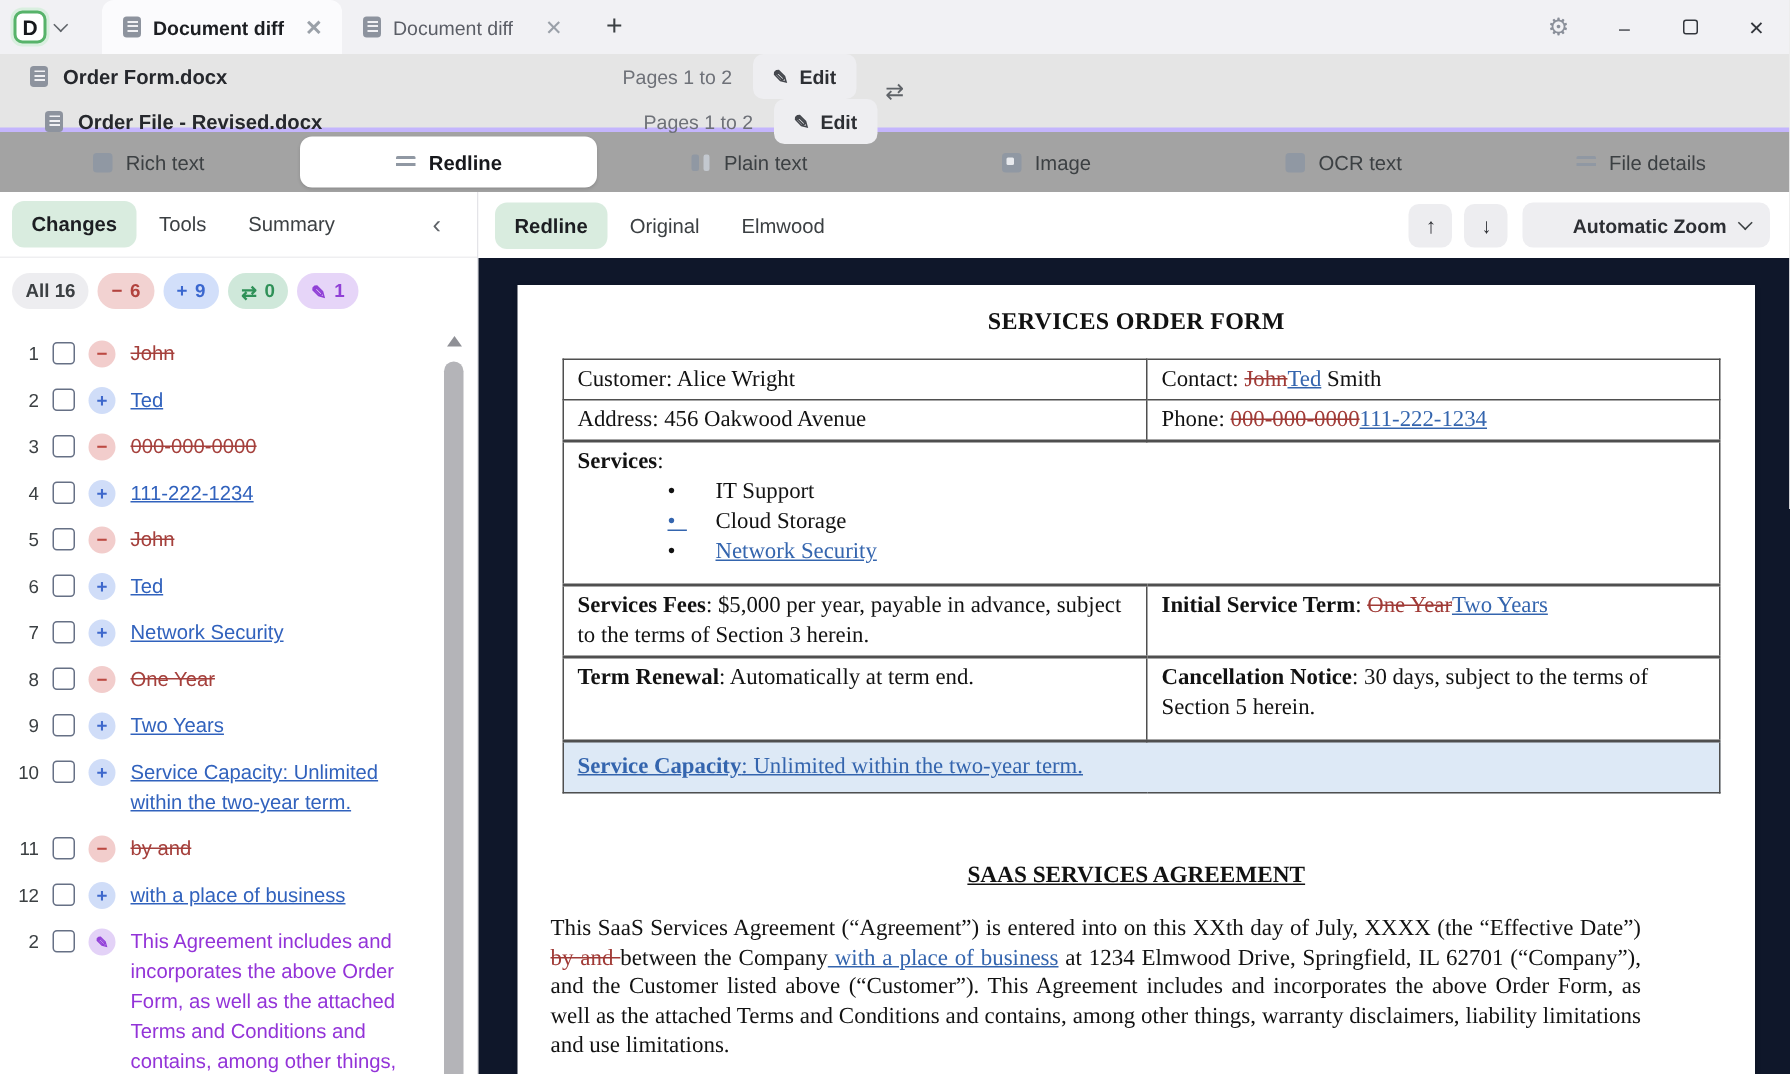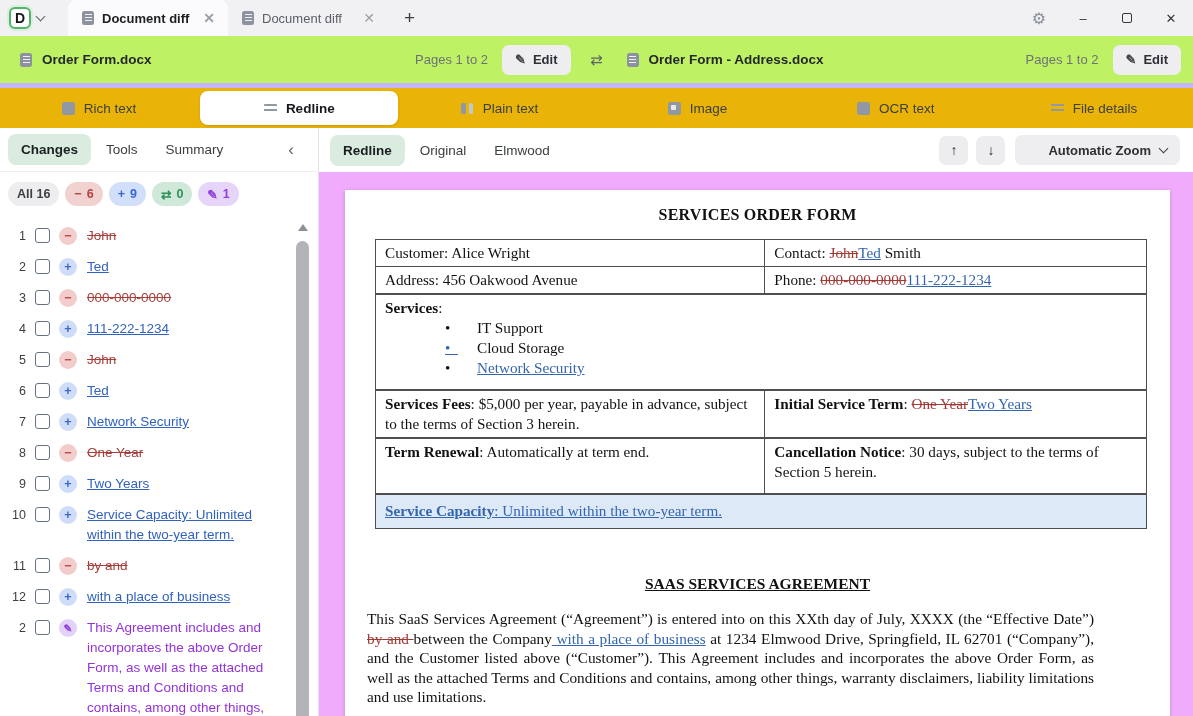--- a/index.html
+++ b/index.html
@@ -27,33 +27,33 @@
   .tb-space { flex:1; }
   .win-controls { display:flex; align-items:stretch; }
   .win-btn { width:44px; display:flex; align-items:center; justify-content:center; color:#33363c; font-size:13px; }
   .gear { color:#8a8f99; font-size:16px; }
   .max-glyph { width:10px; height:10px; border:1.4px solid #33363c; border-radius:2px; display:inline-block; }
   
   .doc-ico { width:12px; height:14px; border-radius:2.5px; background:#8d939e; position:relative; flex:none; }
   .doc-ico::before { content:""; position:absolute; left:2.5px; right:2.5px; top:3px; height:8px;
      background:repeating-linear-gradient(#f1f1f4 0 1.2px, transparent 1.2px 3px); }
   
-  .doc-headers { height:52px; background:#bef264; display:flex; position:relative; border-bottom:5px solid #c4b5fd; }
+  .doc-headers { height:52px; background:#e5e5e5; display:flex; position:relative; border-bottom:3px solid #c4b5fd;flex-direction:column; }
   .dh-half { width:50%; display:flex; align-items:center; }
   .dh-half.left { padding:0 26px 0 20px; }
   .dh-half.right { padding:0 12px 0 30px; }
   .dh-name { font-size:13.5px; font-weight:600; color:#26282d; margin-left:10px; white-space:nowrap; }
   .dh-space { flex:1; }
   .dh-pages { font-size:13px; color:#6e7178; margin-right:14px; white-space:nowrap; }
   .btn { display:inline-flex; align-items:center; gap:7px; height:30px; padding:0 13px; border-radius:7px;
          background:#eeeef1; font-size:13px; font-weight:600; color:#2d2f34; cursor:pointer; white-space:nowrap; }
   .pencil { font-size:13px; color:#44474d; }
   .swap { position:absolute; left:50%; top:50%; transform:translate(-50%,-50%); color:#5f6368; font-size:15px; }
   
-  .view-tabs { height:40px; background:#eab308; display:flex; }
+  .view-tabs { height:40px; background:#a3a3a3; display:flex; }
   .view-tab { flex:1; display:flex; align-items:center; justify-content:center; gap:9px;
               font-size:13.5px; color:#3c4043; cursor:pointer; }
   .view-tab.active { background:#fff; margin:3px 2px; border-radius:8px; box-shadow:0 1px 2.5px rgba(0,0,0,.14);
                      font-weight:700; color:#17181c; }
   .vt-ico { width:13px; height:13px; border-radius:2.5px; background:#9098a3; position:relative; flex:none; }
   .vt-ico.lines { background:transparent; }
   .vt-ico.lines::before { content:""; position:absolute; inset:2px 0; 
      background:repeating-linear-gradient(#9098a3 0 2px, transparent 2px 5px); border-radius:1px; }
   .vt-ico.cols { background:transparent; }
   .vt-ico.cols::before { content:""; position:absolute; left:0; top:1px; bottom:1px; width:5px; background:#9098a3; border-radius:1.5px; }
@@ -94,21 +94,21 @@
            border-bottom:7px solid #8f9096; margin:4px auto 6px auto; }
   .sb-thumb { position:absolute; top:21px; bottom:0; left:0; right:0; background:#b4b4b8; border-radius:7px 7px 0 0; }
   
   .main { flex:1; display:flex; flex-direction:column; min-width:0; }
   .viewer-toolbar { height:44px; background:#fff; display:flex; align-items:center; padding:0 13px 0 11px; gap:2px; }
   .vt-space { flex:1; }
   .sq-btn { width:29px; height:29px; border-radius:7px; background:#ededf0; display:flex; align-items:center;
             justify-content:center; font-size:14px; color:#2d2f34; cursor:pointer; margin-left:6px; }
   .zoom-dd { margin-left:8px;padding-left:33px; }
   .zoom-dd .chev { margin-left:2px; border-color:#3c4043; }
-  .doc-area { flex:1; background:#f0abfc; position:relative; overflow:hidden; }
+  .doc-area { flex:1; background:#0f172a; position:relative; overflow:hidden; }
   .page { position:absolute; left:26px; top:18px; width:825px; height:920px; background:#fff;
           box-shadow:0 1px 4px rgba(0,0,0,.16); font-family:"Liberation Serif", serif; color:#121212; }
   .doc-title { text-align:center; font-weight:bold; font-size:16px; margin-top:16px; letter-spacing:.2px; }
   .doc-table { border-collapse:collapse; margin:15px 0 0 30px; width:772px; font-size:15.2px; table-layout:fixed; }
   .doc-table td { border:1px solid #4f4f4f; padding:3px 9px; vertical-align:top; line-height:20px; }
   .doc-table tr.hv td { border-top:2px solid #4f4f4f; }
   td.c1 { width:50.5%; }
   td.center { text-align:center; }
   .svc-cell { height:96px; }
   .svc-ul { list-style:none; margin-top:0; }
@@ -164,21 +164,21 @@
       <span class="dh-space"></span>
       <span class="dh-pages">Pages 1 to 2</span>
       <span class="btn">
         <span class="pencil">✎</span>
         <span>Edit</span>
       </span>
     </div>
     <span class="swap">⇄</span>
     <div class="dh-half right">
       <span class="doc-ico"></span>
-      <span class="dh-name">Order Form - Address.docx</span>
+      <span class="dh-name">Order File - Revised.docx</span>
       <span class="dh-space"></span>
       <span class="dh-pages">Pages 1 to 2</span>
       <span class="btn">
         <span class="pencil">✎</span>
         <span>Edit</span>
       </span>
     </div>
   </div>
 
   <div class="view-tabs">

